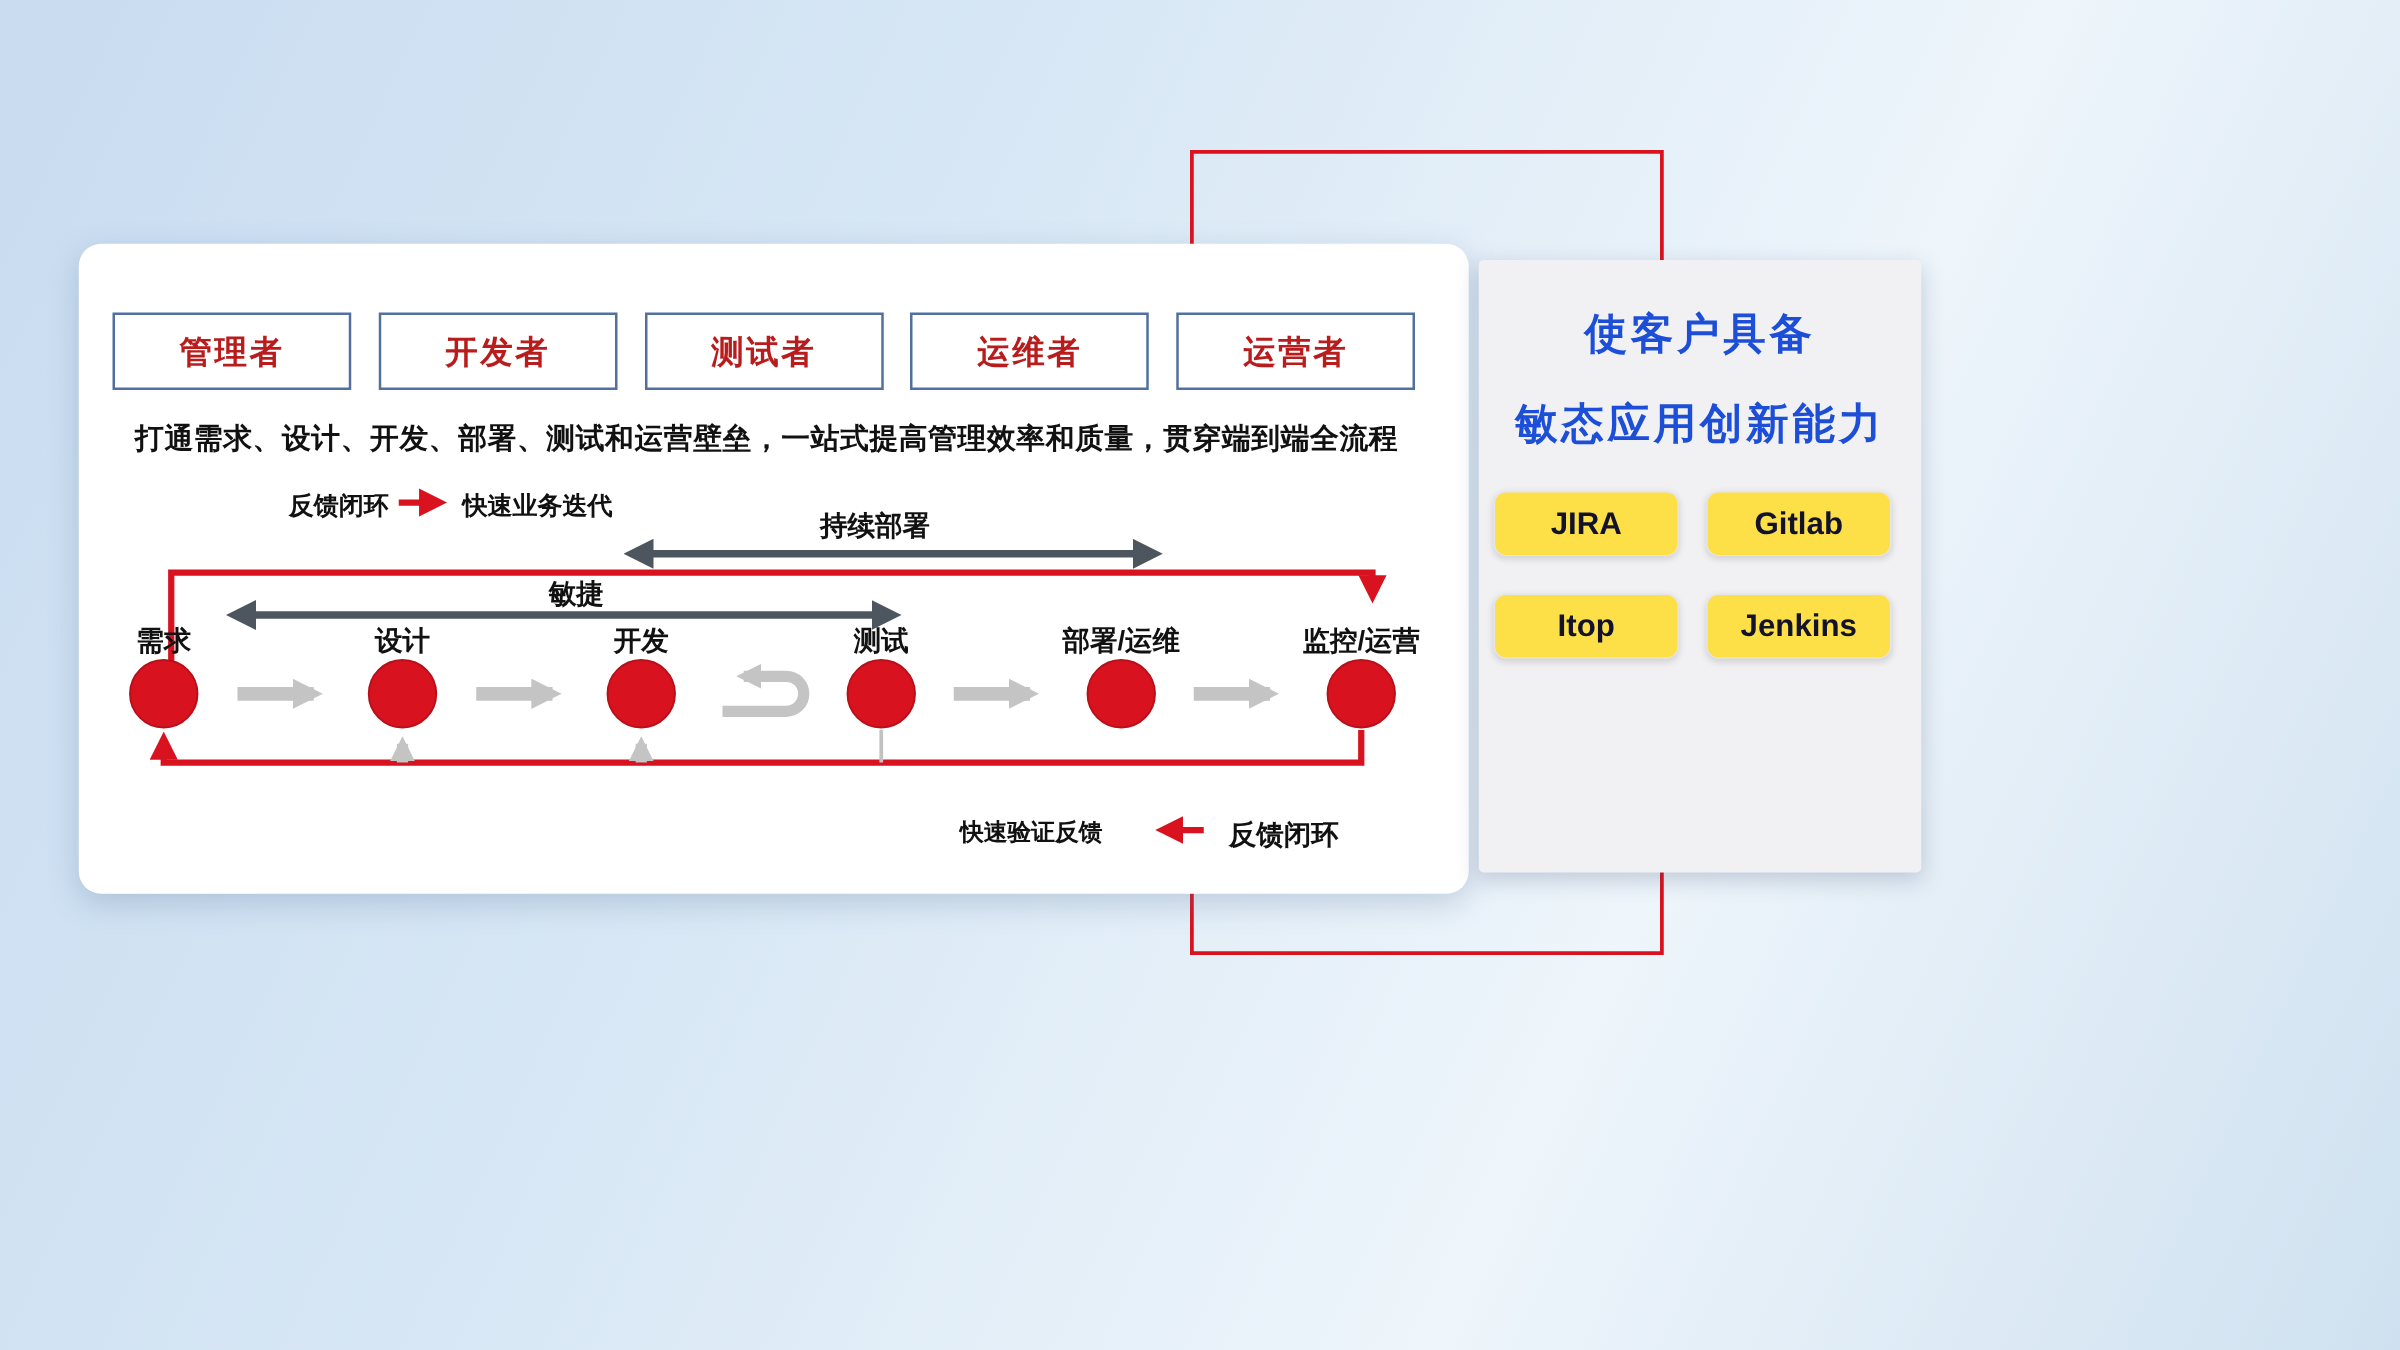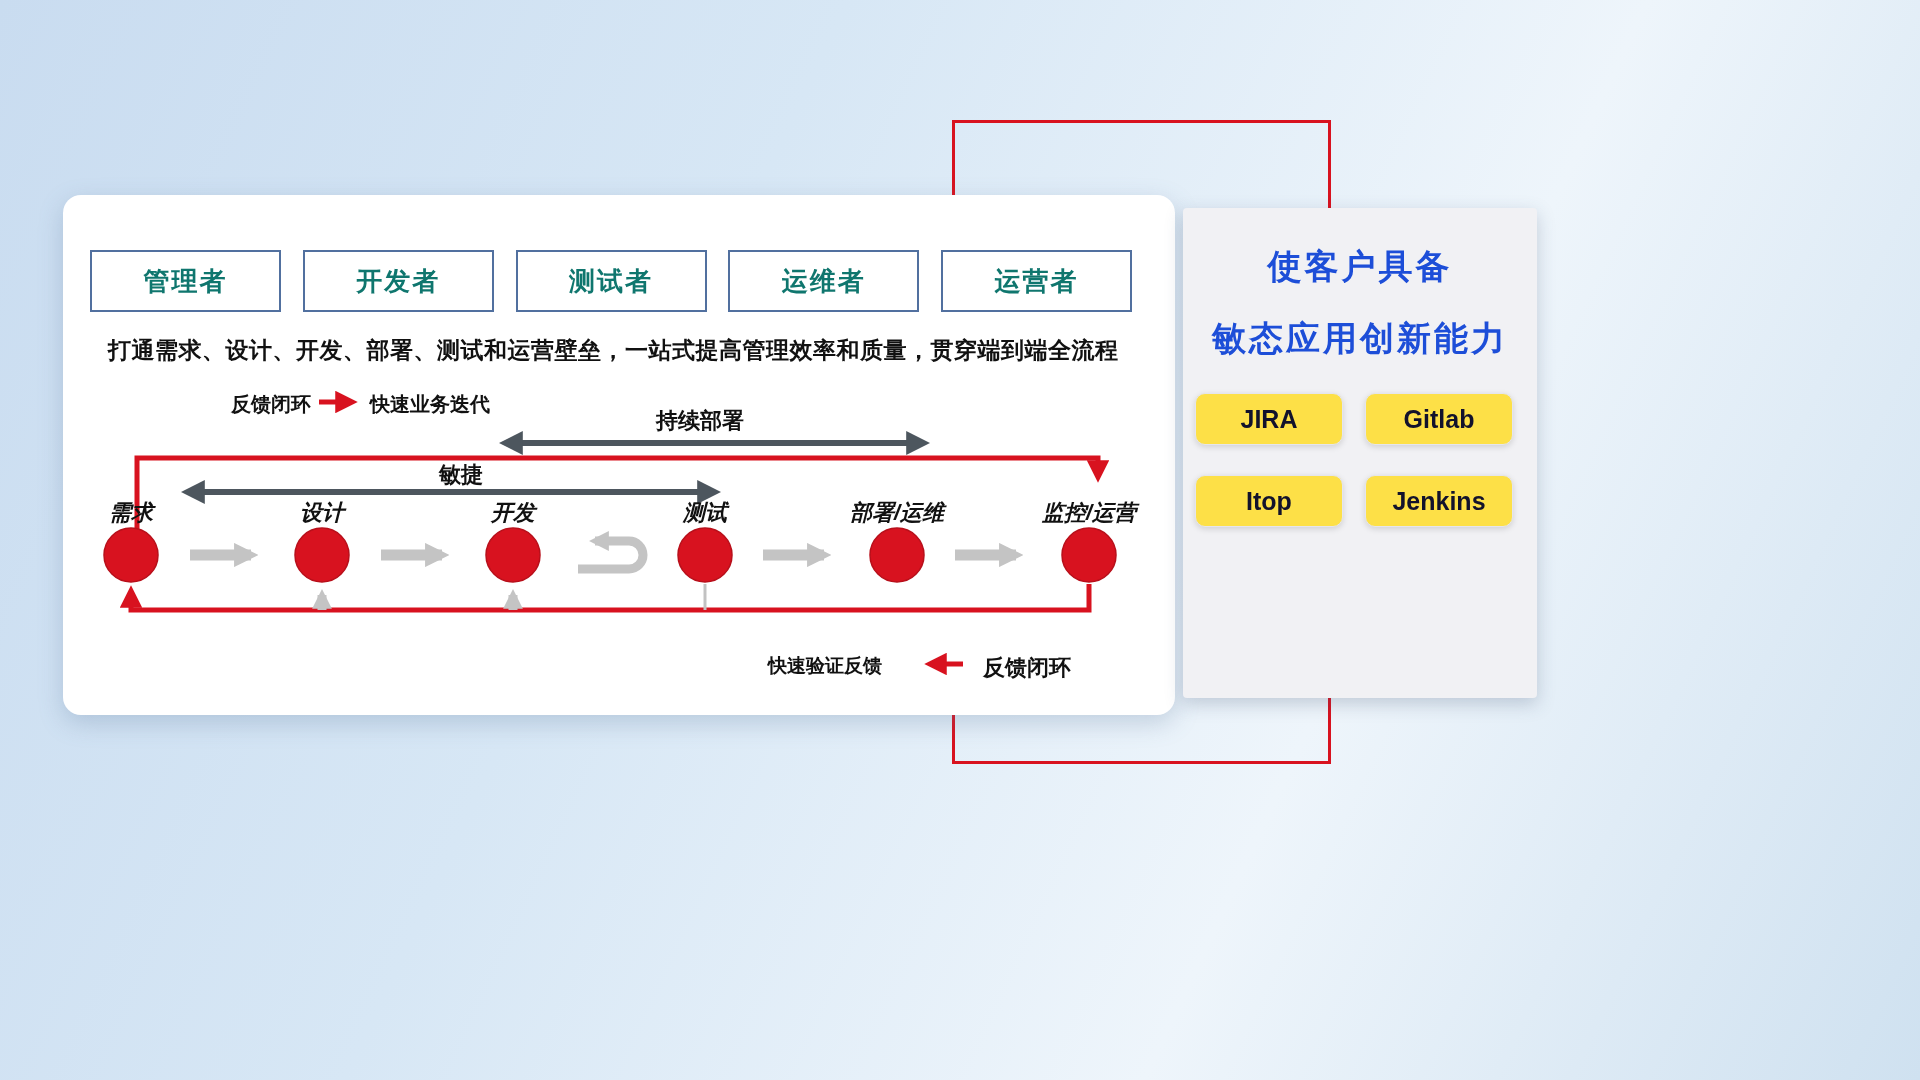--- a/index.html
+++ b/index.html
@@ -24,33 +24,33 @@
   }
 
   .roles-row{
     position:absolute;left:27px;top:55px;width:1042px;height:62px;
     display:flex;justify-content:space-between;
   }
   .role-box{
     width:191px;height:62px;border:2px solid #51709f;background:#fff;
     display:flex;align-items:center;justify-content:center;box-sizing:border-box;
   }
-  .role-box span{color:#0f766e;font-size:26px;font-weight:bold;letter-spacing:2px;}
+  .role-box span{color:#b91c1c;font-size:26px;font-weight:bold;letter-spacing:2px;}
 
   .subtitle{
     position:absolute;left:45px;top:140px;width:1030px;
     font-size:23px;font-weight:bold;color:#111;letter-spacing:.5px;white-space:nowrap;
   }
 
   .txt{position:absolute;font-weight:bold;color:#111;}
   .legend-fwd-label{left:168px;top:196px;font-size:20px;}
   .legend-fwd-desc{left:307px;top:196px;font-size:20px;}
   .cd-label{left:537px;top:211px;width:200px;text-align:center;font-size:22px;}
   .agile-label{left:348px;top:265px;width:100px;text-align:center;font-size:22px;}
-  .node-label{top:303px;width:160px;text-align:center;font-size:22px;font-style:italic;}
+  .node-label{top:303px;width:160px;text-align:center;font-size:22px;}
   .fb-desc{left:705px;top:458px;font-size:19px;}
   .fb-label{left:920px;top:458px;font-size:22px;}
 
   .diagram-svg{position:absolute;left:0;top:0;width:1112px;height:520px;}
 
   
   .right-panel{
     position:absolute;left:1183px;top:208px;width:354px;height:490px;
     background:#f1f1f4;border-radius:4px;z-index:3;
     box-shadow:0 6px 18px rgba(60,80,110,.25);

